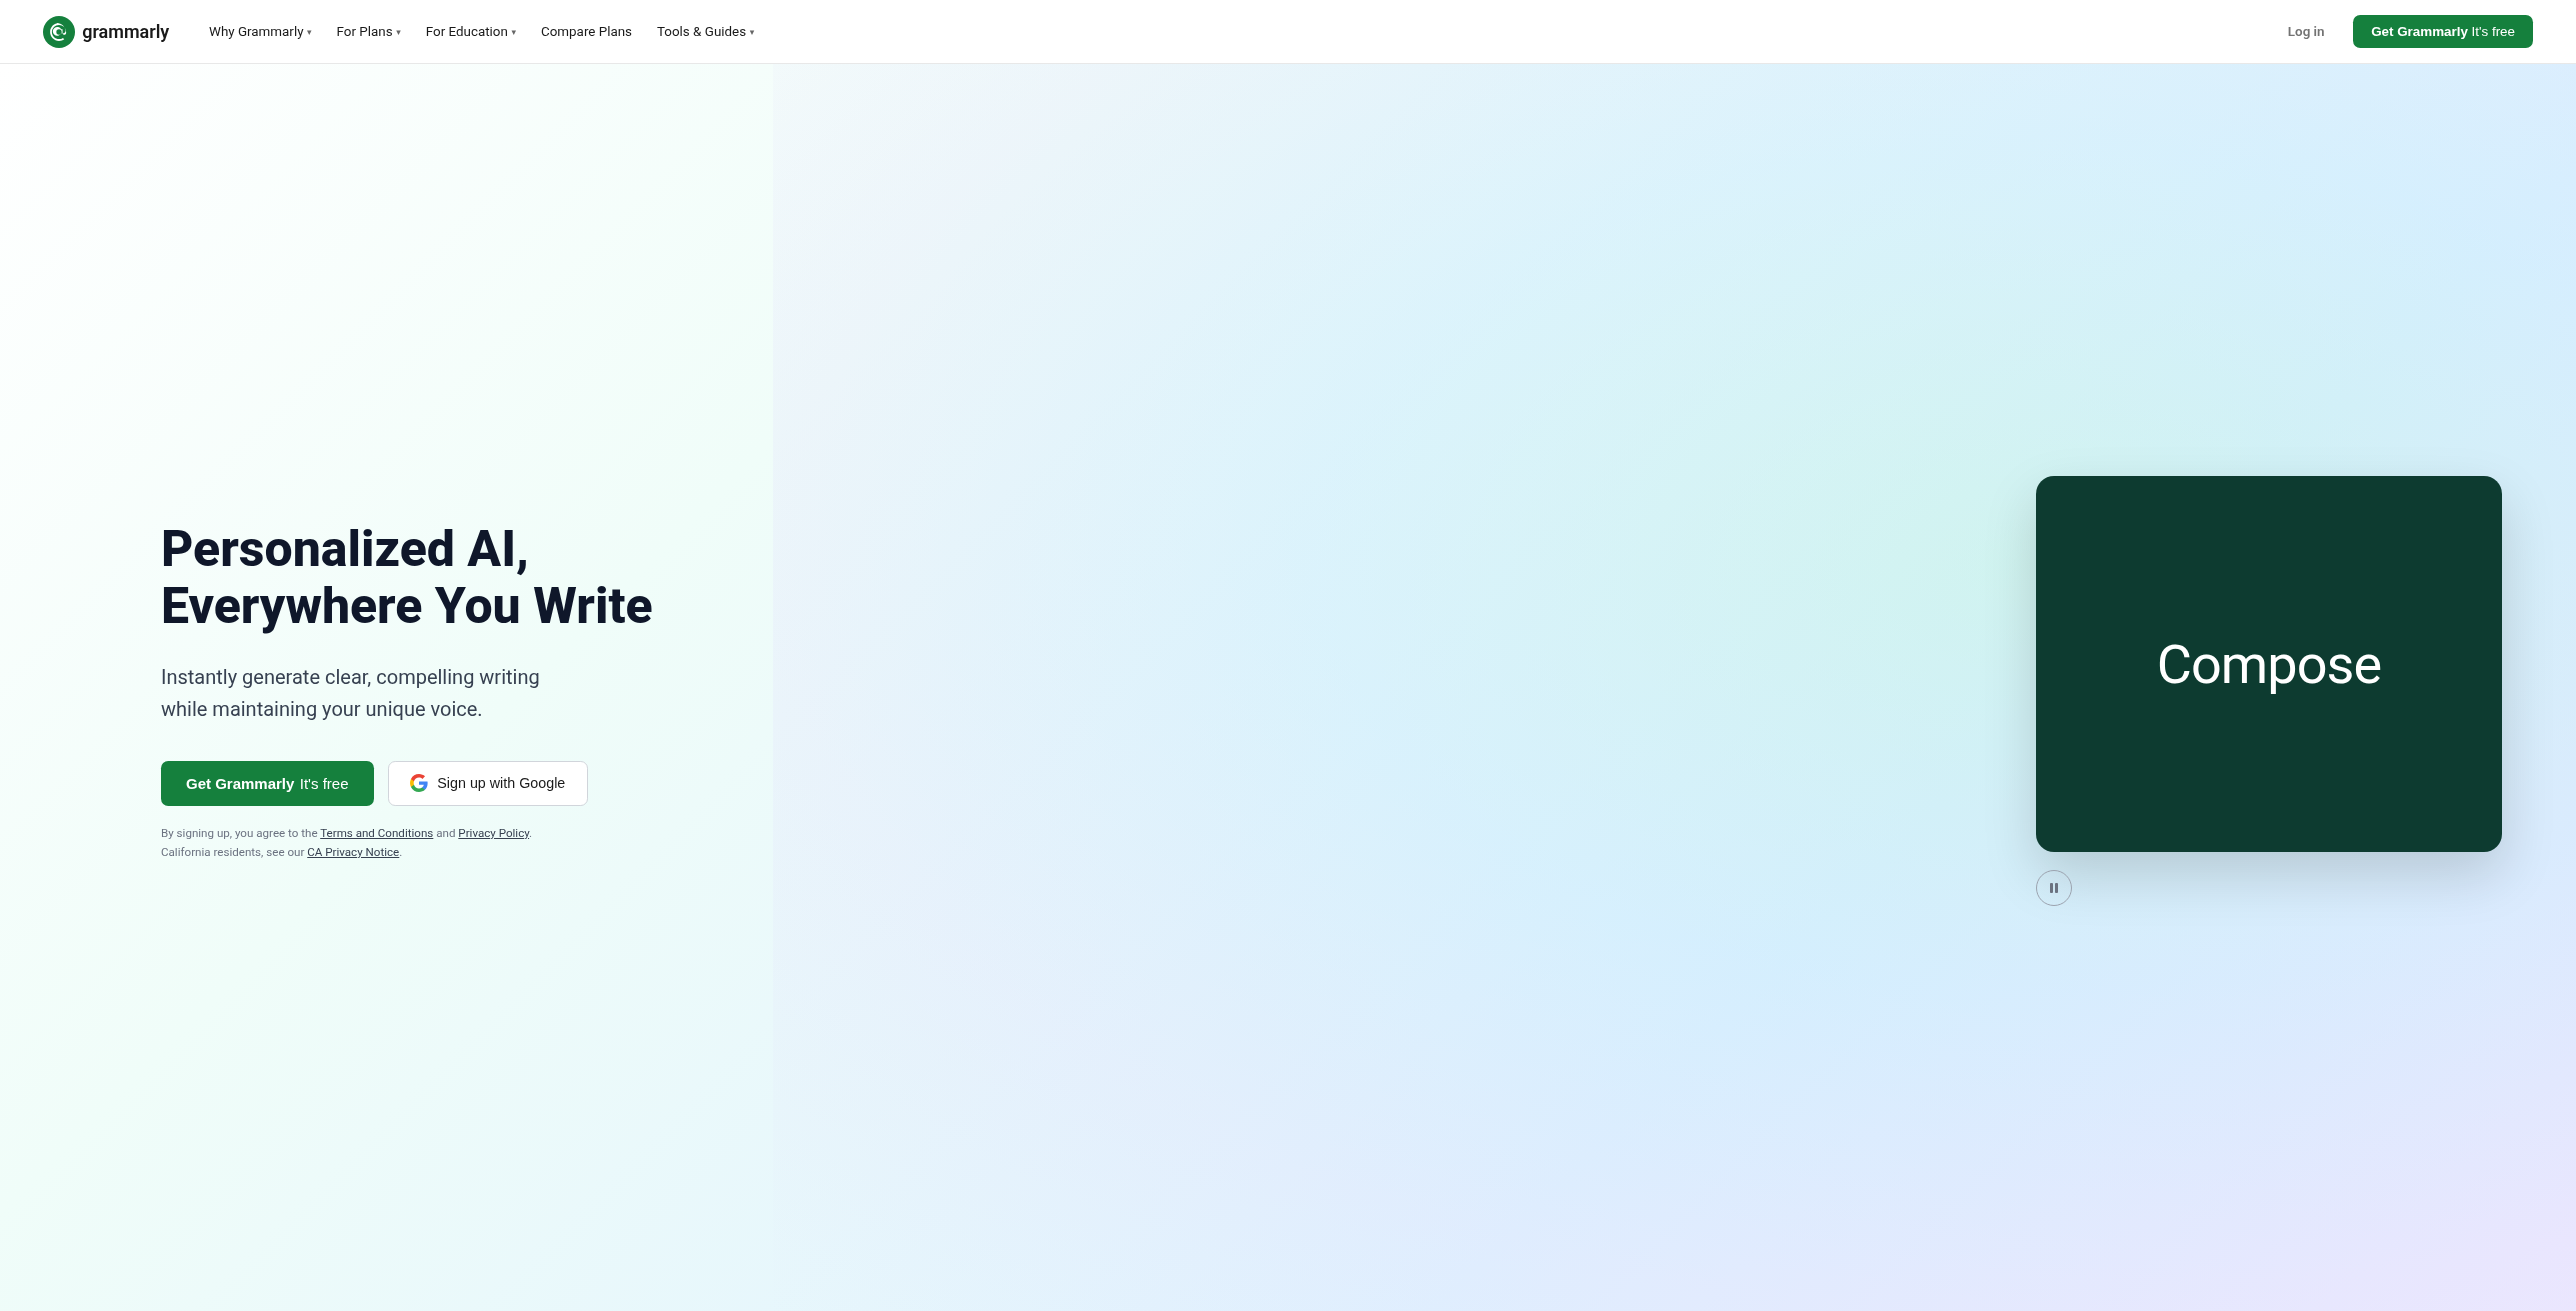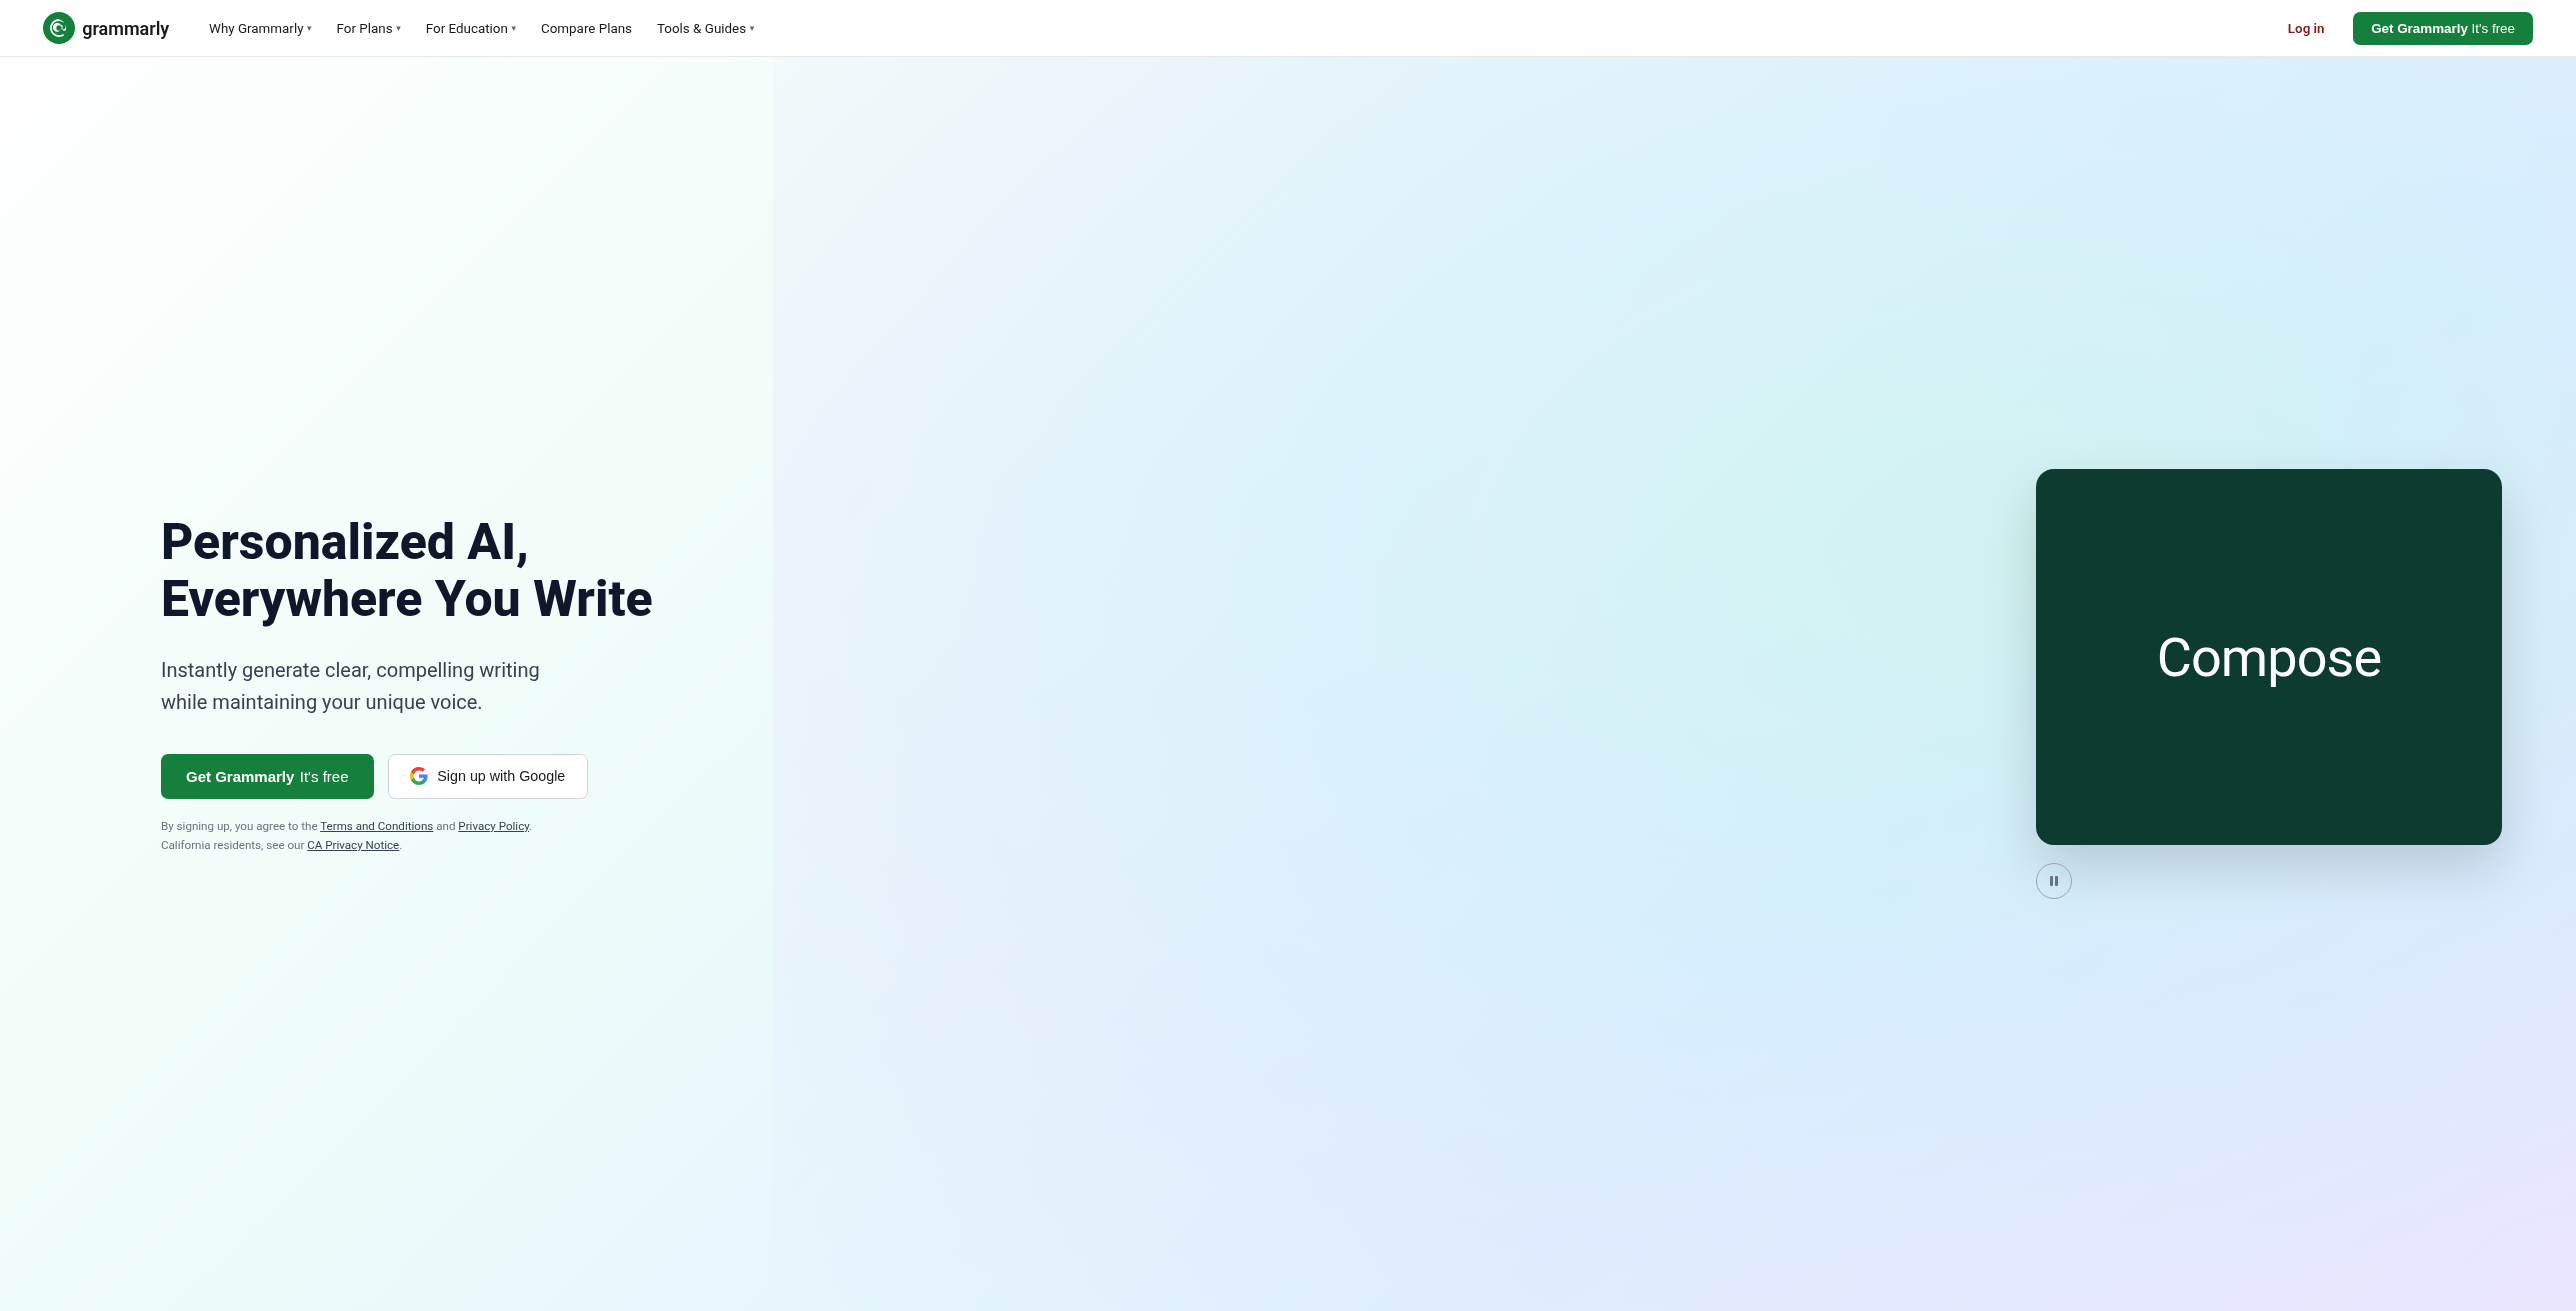--- a/index.html
+++ b/index.html
@@ -13,21 +13,21 @@
       background: #ffffff;
       overflow-x: hidden;
     }
 
     
     nav {
       display: flex;
       align-items: center;
       justify-content: space-between;
       padding: 0 43px;
-      height: 57px;
+      height: 64px;
       background: #ffffff;
       border-bottom: 0.9px solid #e8e8e8;
       position: sticky;
       top: 0;
       z-index: 100;
     }
 
     .nav-left {
       display: flex;
       align-items: center;
@@ -77,21 +77,21 @@
 
     .nav-right {
       display: flex;
       align-items: center;
       gap: 14.3px;
     }
 
     .login-btn {
       font-size: 13.4px;
       font-weight: 600;
-      color: #7f1d1d;
+      color: #737373;
       cursor: pointer;
       padding: 7.2px 14.3px;
       border-radius: 5.4px;
     }
 
     .get-grammarly-nav-btn {
       background: #15803d;
       color: #ffffff;
       border: none;
       border-radius: 7.2px;

